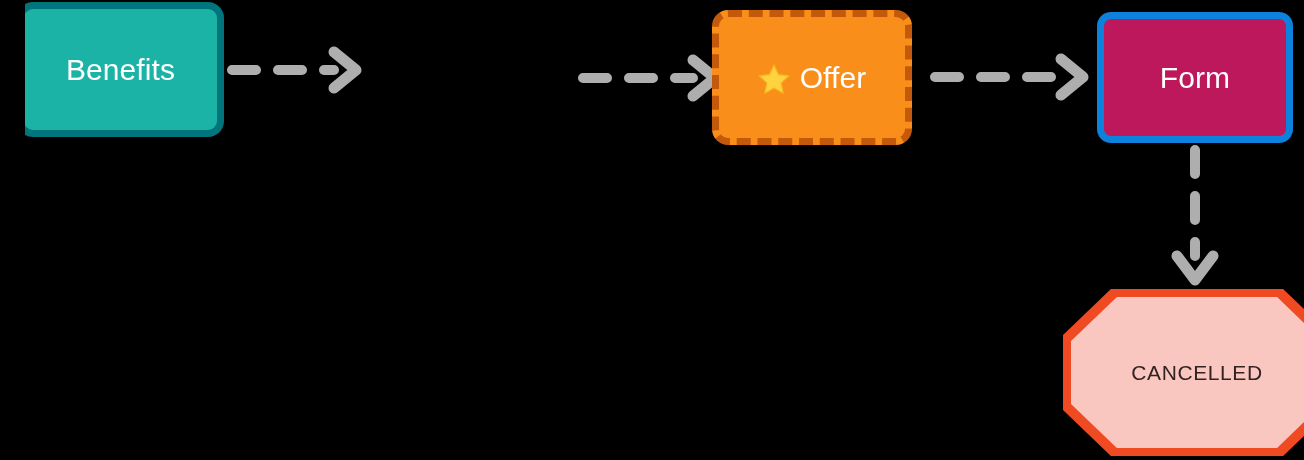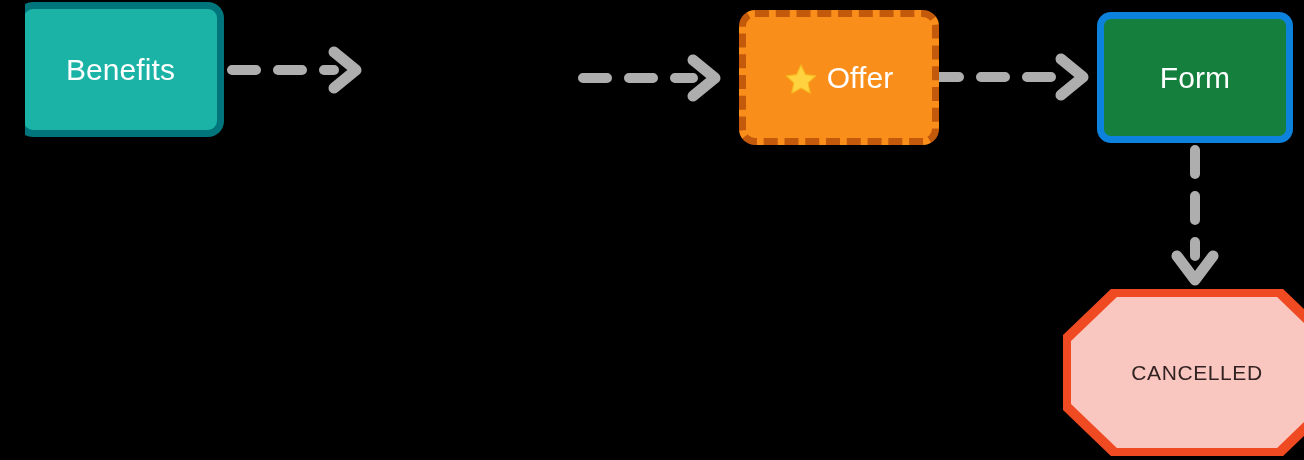--- a/index.html
+++ b/index.html
@@ -40,30 +40,30 @@
     border-radius: 16px;
   }
   .node.pause {
     left: 355px; top: 13px;
     width: 196px; height: 131px;
     background: #8A4BF6;
     border: 7px solid #6321CE;
     border-radius: 14px;
   }
   .node.offer {
-    left: 714px; top: 10px;
+    left: 687px; top: 10px;
     width: 200px; height: 135px;
     background: #FA8E1B;
     border: 7px dashed #C35A0B;
     border-radius: 16px;
   }
   .node.form {
     left: 1072px; top: 12px;
     width: 196px; height: 131px;
-    background: #15803d;
+    background: #be185d;
     border: 7px solid #0D82DC;
     border-radius: 14px;
   }
 
   .star-icon {
     display: inline-block;
     width: 32px; height: 32px;
     margin-right: 10px;
     flex: 0 0 auto;
     position: relative;

